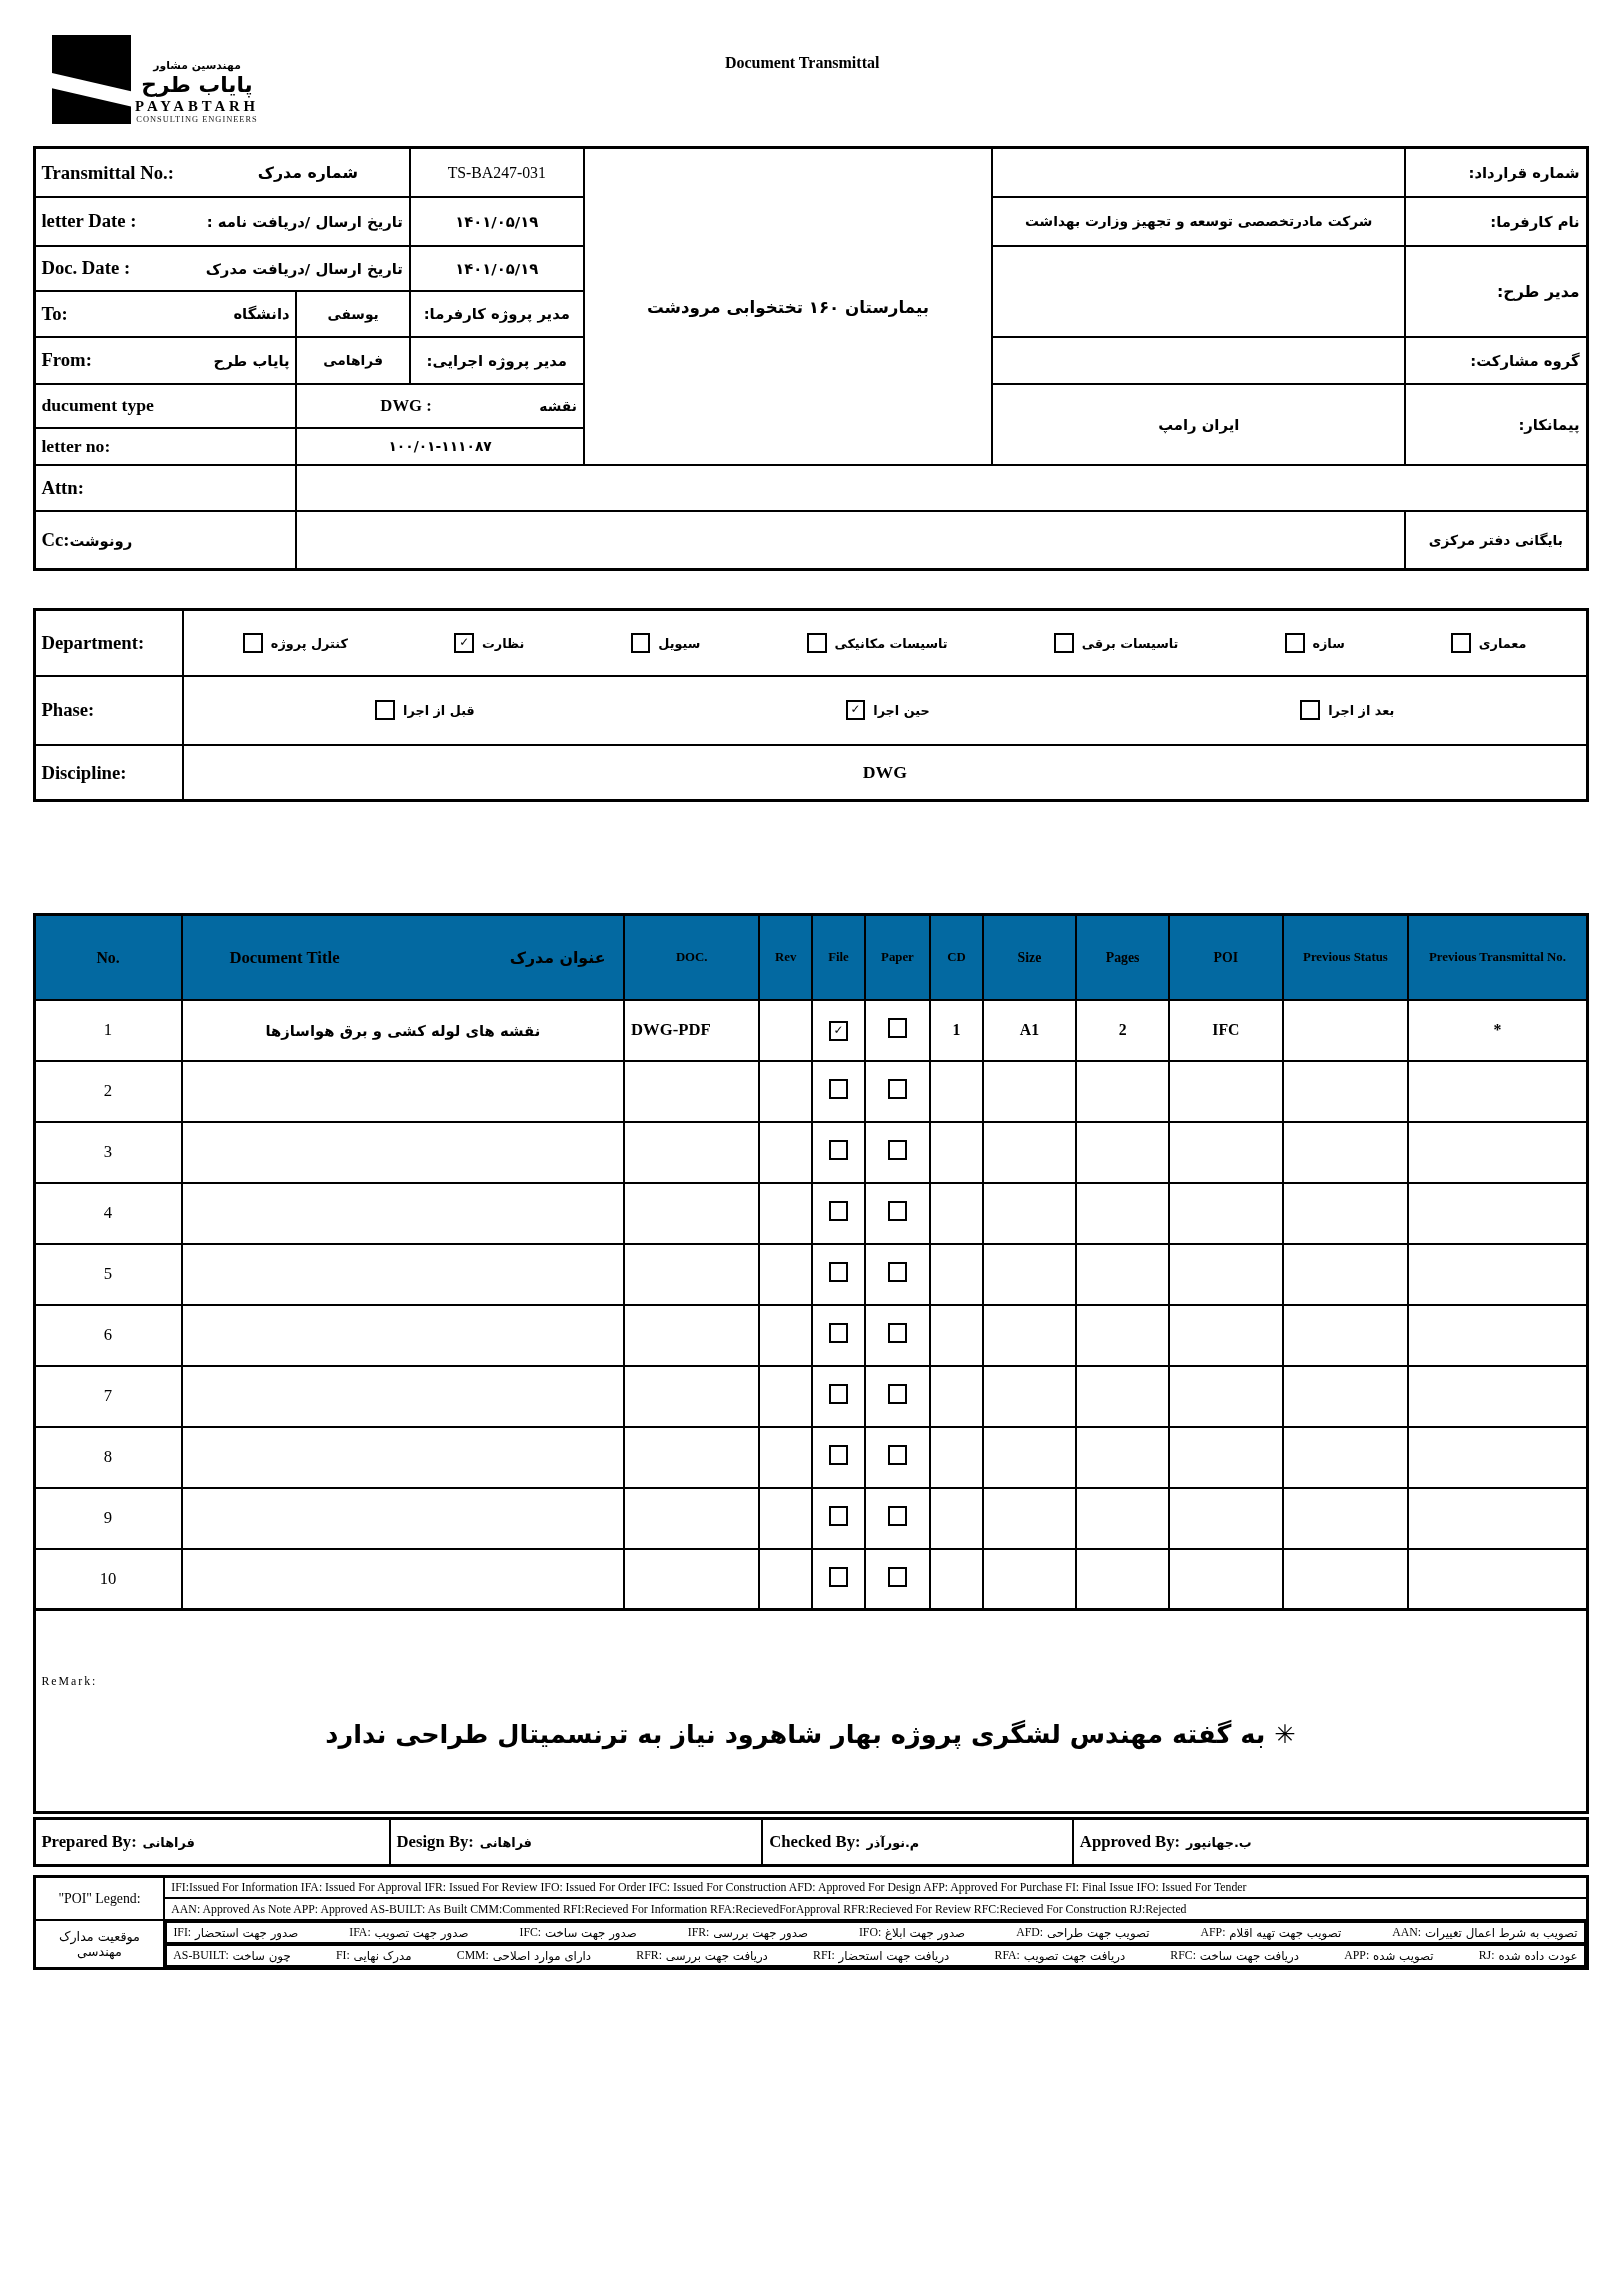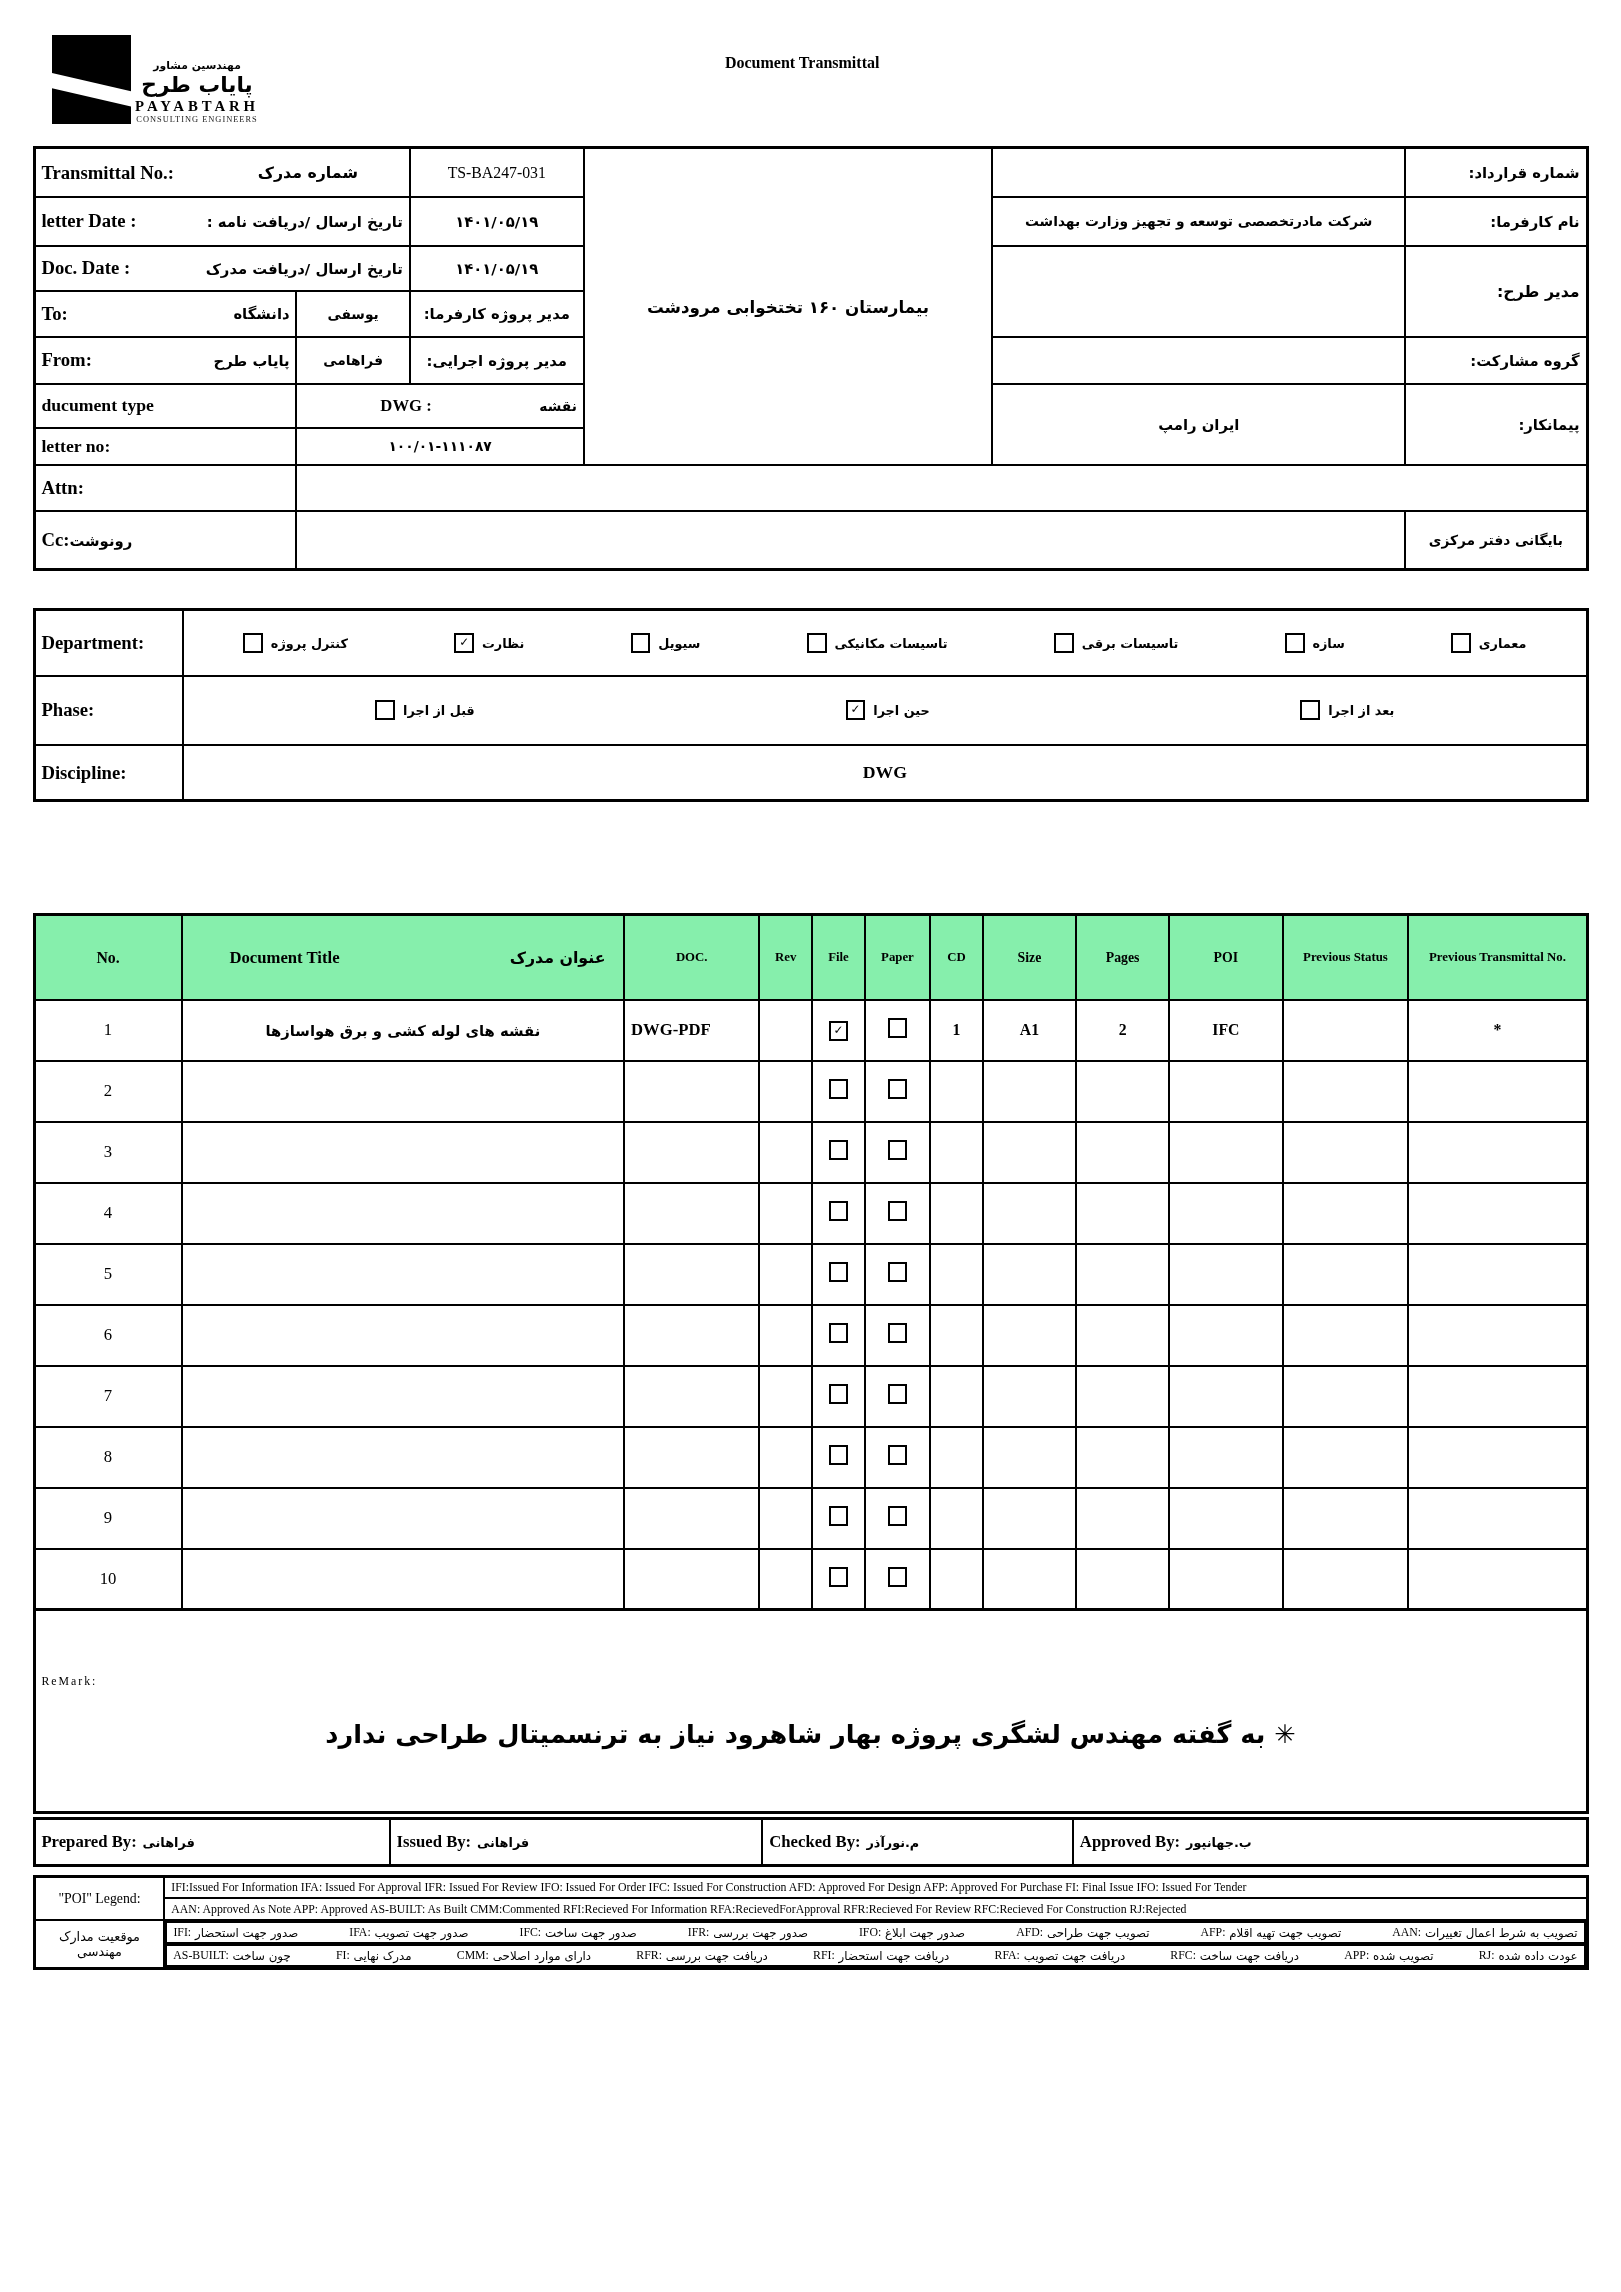--- a/index.html
+++ b/index.html
@@ -33,21 +33,21 @@
 
   .dept-t{margin-top:37px;}
   .dept-t td{border-width:3px;}
   .chkrow{display:flex;justify-content:space-around;align-items:center;}
   .chk-item{display:inline-flex;align-items:center;gap:7.9px;}
   .chk-lab{font-size:12.8px;}
   .cb{width:15.8px;height:15.8px;border:2px solid #000;display:inline-flex;align-items:center;justify-content:center;
       font:bold 11.8px "DejaVu Sans",sans-serif;line-height:1;background:#fff;flex:none;}
 
   .main-t{margin-top:111px;}
-  .ghead td{background:#86efac;text-align:center;}
+  .ghead td{background:#0369a1;text-align:center;}
   .twohead{display:flex;justify-content:space-between;align-items:center;padding:0 11.8px 0 41px;}
   .doccell{padding-left:3px;}
   .remark-cell{vertical-align:top;border-top:3px solid #000 !important;padding:3.9px 7.9px;}
   .remark-lab{font-size:11.8px;letter-spacing:2px;}
   .remark{font-size:25.6px;font-weight:bold;text-align:center;margin-top:29.6px;}
 
   .sign-t{margin-top:3px;}
   .sign-t td{border-width:3px;padding:5.9px 7.9px;}
   .sign-val{margin-left:5.9px;font-size:12.8px;font-weight:bold;}
 
@@ -430,21 +430,21 @@
         <col style="width:24%">
         <col style="width:20%">
         <col style="width:33.1%">
       </colgroup>
     <tbody>
         <tr style="height:47px">
       <td>
         <span class="en b f17">Prepared By:</span><span class="fa sign-val">فراهانی</span>
       </td>
       <td>
-        <span class="en b f17">Issued By:</span><span class="fa sign-val">فراهانی</span>
+        <span class="en b f17">Design By:</span><span class="fa sign-val">فراهانی</span>
       </td>
       <td>
         <span class="en b f17">Checked By:</span><span class="fa sign-val">م.نورآذر</span>
       </td>
       <td>
         <span class="en b f17">Approved By:</span><span class="fa sign-val">ب.جهانپور</span>
       </td>
     </tr>
   </tbody>
     </table>

